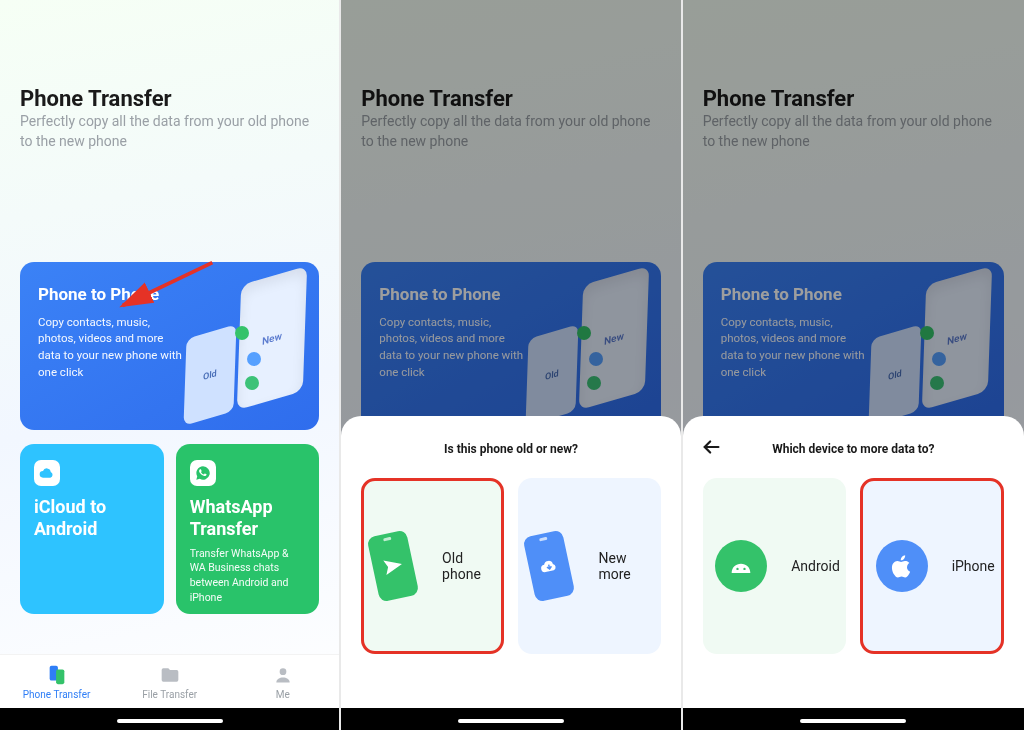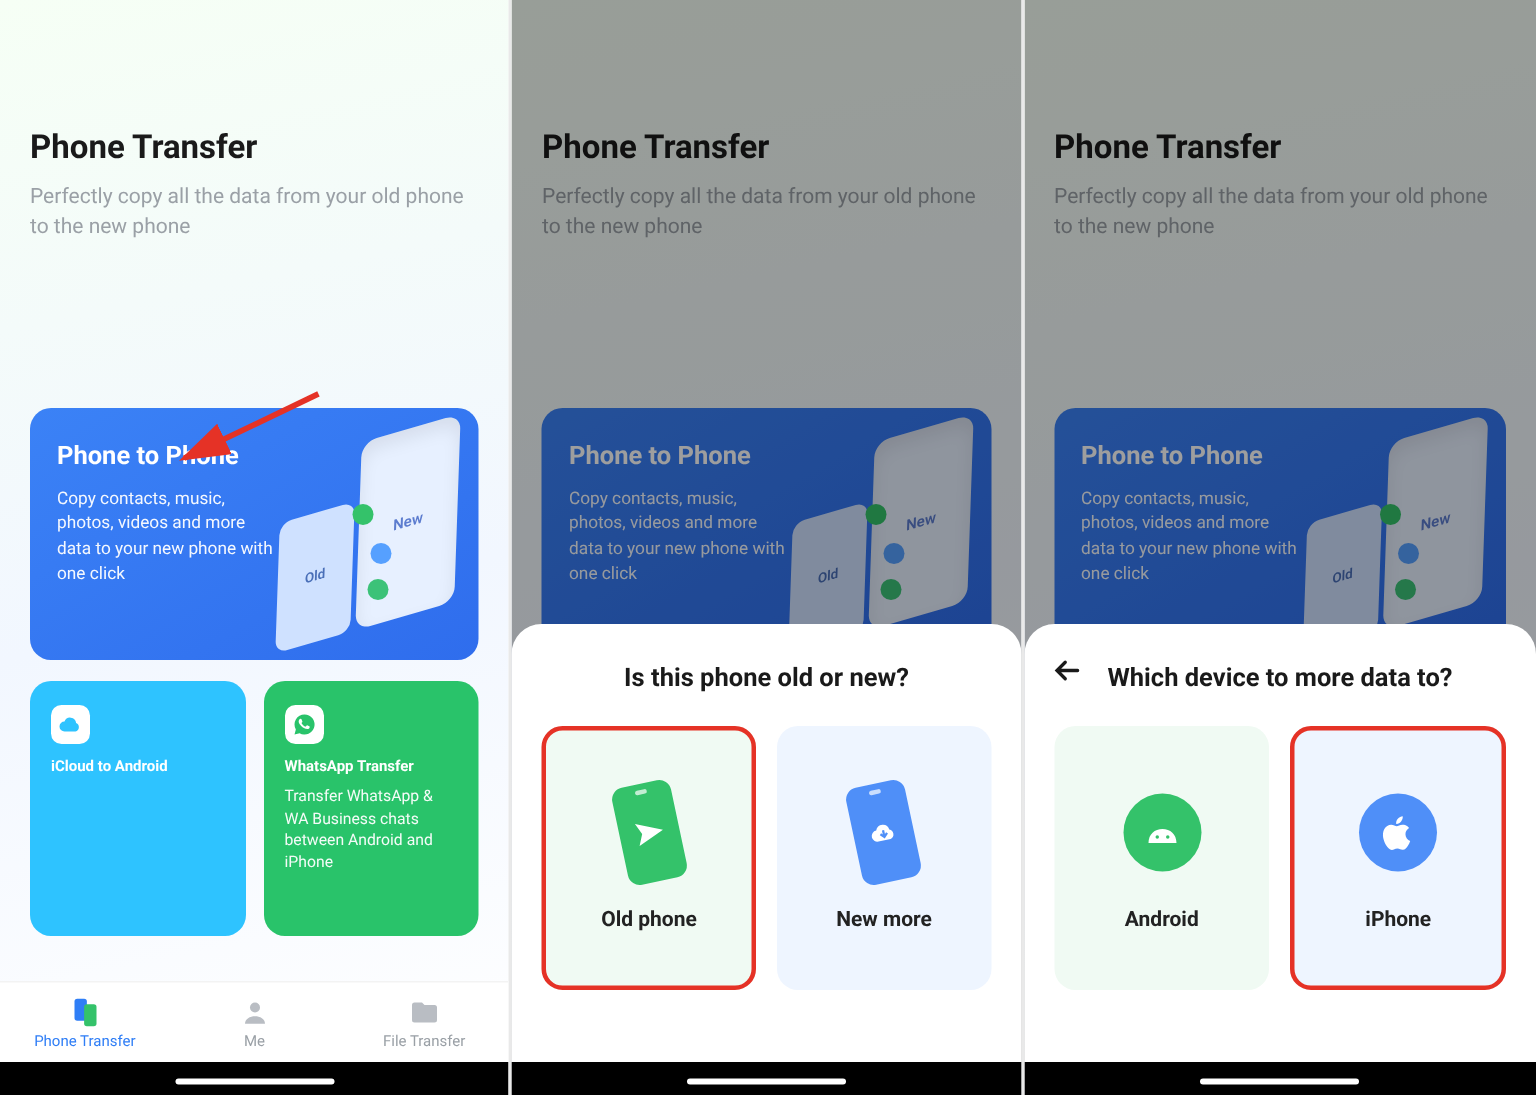--- a/index.html
+++ b/index.html
@@ -13,21 +13,21 @@
   .pane {
     position:relative; width:347px; height:730px;
     border-right:2px solid #e9e9e9;
     overflow:hidden;
     background:linear-gradient(168deg,#f6fff5 0%,#f2f7ff 55%, #ffffff 100%);
   }
   .pane:last-child { border-right:none; }
   .dim { position:absolute; inset:0; background:rgba(0,0,0,0.38); z-index:5; pointer-events:none; }
   .content { position:absolute; inset:0; padding:0 20px; }
   .title { font-size:22px; font-weight:700; color:#1a1a1a; margin-top:86px; }
-  .subtitle { font-size:14px; color:#9aa0a6; margin-top:10px; line-height:1.45; }
+  .subtitle { font-size:14px; color:#9aa0a6; margin-top:0; line-height:1.45; }
   .card-big {
     margin-top:110px;
     background:linear-gradient(150deg,#3b82f6,#2f6ded);
     border-radius:14px;
     padding:22px 18px 22px 18px;
     color:#fff;
     height:168px;
     position:relative;
     overflow:hidden;
   }
@@ -53,21 +53,21 @@
   .dot.g { background:#34c26a; left:50px; top:46px; }
   .dot.b { background:#56a0ff; left:62px; top:72px; }
   .dot.g2 { background:#3cc278; left:60px; top:96px; }
   .two-cards { display:flex; gap:12px; margin-top:14px; }
   .card-sm {
     flex:1; border-radius:14px; padding:16px 14px; color:#fff;
     height:170px; position:relative;
   }
   .card-sm.cyan { background:#2ec3ff; }
   .card-sm.green { background:#29c36a; }
-  .card-sm h4 { font-size:10px; font-weight:700; margin-top:10px; line-height:1.25; }
+  .card-sm h4 { font-size:18px; font-weight:700; margin-top:10px; line-height:1.25; }
   .card-sm p { font-size:10.5px; line-height:1.4; margin-top:6px; opacity:0.95; }
   .icon-box { width:26px; height:26px; border-radius:7px; background:rgba(255,255,255,1); display:flex; align-items:center; justify-content:center; }
   .icon-box svg { width:16px; height:16px; }
   .tabbar {
     position:absolute; left:0; right:0; bottom:22px; height:54px;
     background:#fff; display:flex; border-top:1px solid #f3f3f3;
   }
   .tabbar .tab {
     flex:1; display:flex; flex-direction:column; align-items:center; justify-content:center;
     font-size:10px; color:#9aa0a6; gap:3px;
@@ -75,26 +75,26 @@
   .tabbar .tab.active { color:#2f7ef6; }
   .tabbar .tabicon { width:22px; height:22px; display:flex; align-items:center; justify-content:center; }
   .sysbar { position:absolute; left:0; right:0; bottom:0; height:22px; background:#000; z-index:30; }
   .sysbar:after { content:""; position:absolute; left:50%; transform:translateX(-50%); bottom:7px; width:106px; height:4px; border-radius:3px; background:#fff; }
   .arrow { position:absolute; z-index:6; left:110px; top:257px; width:115px; height:56px; pointer-events:none; }
   .sheet {
     position:absolute; left:0; right:0; bottom:22px; height:292px;
     background:#fff; border-top-left-radius:20px; border-top-right-radius:20px;
     z-index:10; padding:26px 20px 20px;
   }
-  .sheet-title { text-align:center; font-size:17px; font-weight:700; color:#1a1a1a; }
+  .sheet-title { text-align:center; font-size:12px; font-weight:700; color:#1a1a1a; }
   .choice-row { display:flex; gap:14px; margin-top:22px; }
   .choice {
     flex:1; height:176px; border-radius:14px;
-    display:flex; flex-direction:column; align-items:center; justify-content:center; gap:18px;
-    font-size:14px; font-weight:700; color:#222;
+    display:flex; align-items:center; justify-content:center; gap:18px;
+    font-size:14px; font-weight:400; color:#222;
   }
   .choice.green { background:#f0faf3; }
   .choice.blue  { background:#eef5ff; }
   .choice.red-outline { outline:3px solid #e53226; outline-offset:-3px; }
   .choice .cicon { width:64px; height:64px; display:flex; align-items:center; justify-content:center; }
   .phone-mini {
     width:40px; height:66px; border-radius:8px; position:relative;
     transform:rotate(-12deg);
   }
   .phone-mini.green { background:#34c26a; }
@@ -164,33 +164,33 @@
           <svg width="22" height="22" viewBox="0 0 24 24">
               <rect x="4" y="2" width="9" height="16" rx="2" fill="#2f7ef6"></rect>
               <rect x="11" y="6" width="9" height="16" rx="2" fill="#34c26a"></rect>
             </svg>
         </div>
         <span>Phone Transfer</span>
       </div>
       <div class="tab">
         <div class="tabicon">
           <svg width="20" height="20" viewBox="0 0 24 24" fill="#b9bdc3">
+              <path d="M20 6h-8l-2-2H4a2 2 0 0 0-2 2v12a2 2 0 0 0 2 2h16a2 2 0 0 0 2-2V8a2 2 0 0 0-2-2z"></path>
+            </svg>
+        </div>
+        <span>File Transfer</span>
+      </div>
+      <div class="tab">
+        <div class="tabicon">
+          <svg width="20" height="20" viewBox="0 0 24 24" fill="#b9bdc3">
               <circle cx="12" cy="8" r="4"></circle>
               <path d="M4 21c0-4 4-6 8-6s8 2 8 6"></path>
             </svg>
         </div>
         <span>Me</span>
-      </div>
-      <div class="tab">
-        <div class="tabicon">
-          <svg width="20" height="20" viewBox="0 0 24 24" fill="#b9bdc3">
-              <path d="M20 6h-8l-2-2H4a2 2 0 0 0-2 2v12a2 2 0 0 0 2 2h16a2 2 0 0 0 2-2V8a2 2 0 0 0-2-2z"></path>
-            </svg>
-        </div>
-        <span>File Transfer</span>
       </div>
     </div>
     <div class="sysbar"></div>
   </div>
 
   <div class="pane">
     <div class="content">
       <div class="title">Phone Transfer</div>
       <div class="subtitle">Perfectly copy all the data from your old phone to the new phone</div>
       <div class="card-big">

